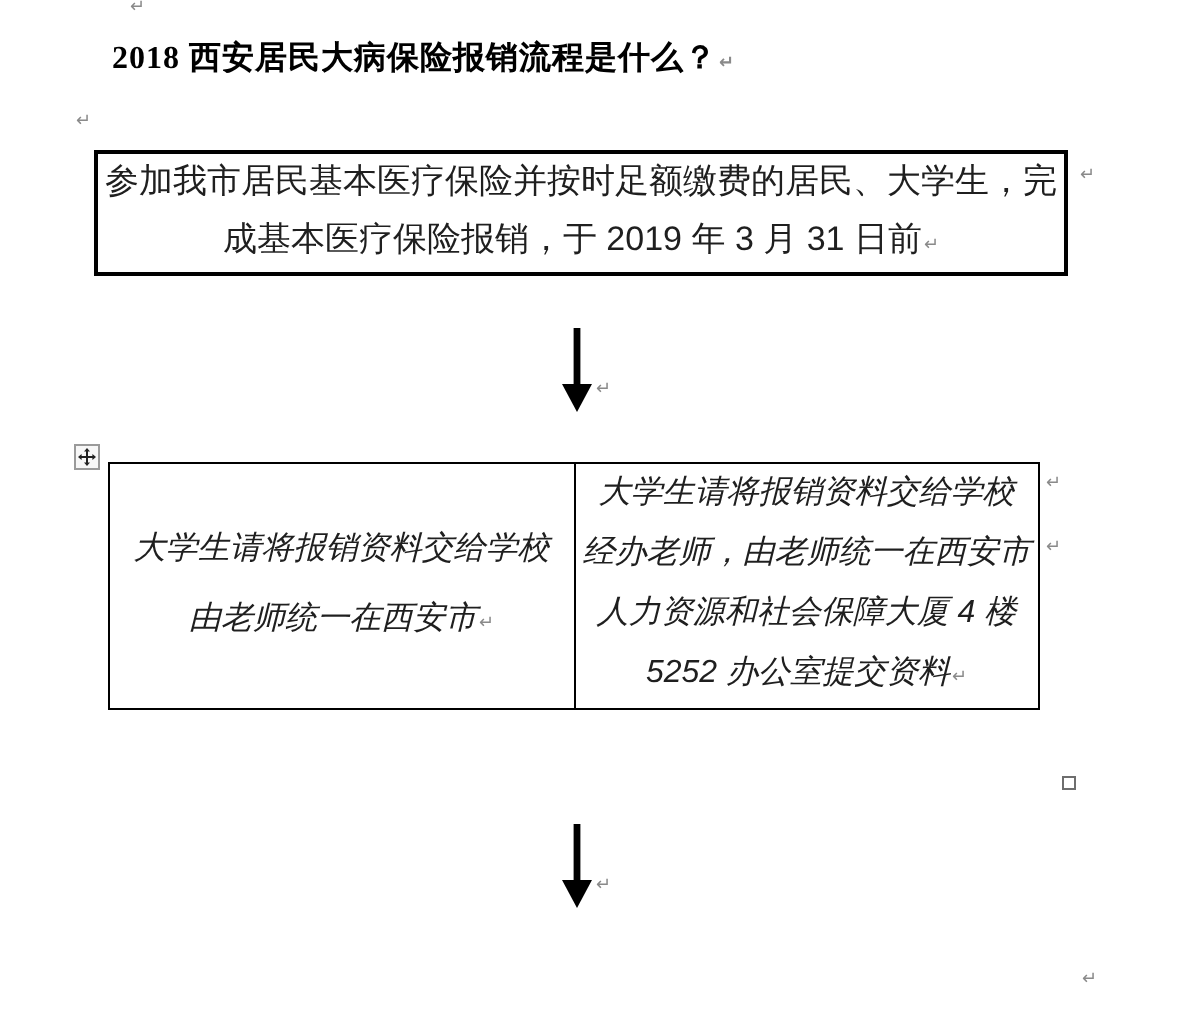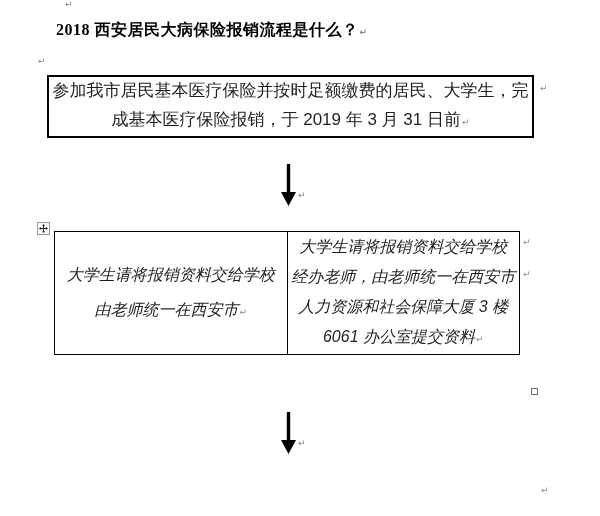--- a/index.html
+++ b/index.html
@@ -102,23 +102,23 @@
     <tr>
       <td class="body-cell resident-cell">
         <div class="cell-line">大学生请将报销资料交给学校</div>
         <div class="cell-line">
           <span>由老师统一在西安市</span><span class="pilcrow-inline">↵</span>
         </div>
       </td>
       <td class="body-cell student-cell">
         <div class="cell-line">大学生请将报销资料交给学校</div>
         <div class="cell-line">经办老师，由老师统一在西安市</div>
-        <div class="cell-line">人力资源和社会保障大厦 3 楼</div>
+        <div class="cell-line">人力资源和社会保障大厦 4 楼</div>
         <div class="cell-line">
-          <span>6061 办公室提交资料</span><span class="pilcrow-inline">↵</span>
+          <span>5252 办公室提交资料</span><span class="pilcrow-inline">↵</span>
         </div>
       </td>
     </tr>
   </tbody>
     </table>
 
   <span class="abs pilcrow" style="left:523px;top:238px;">↵</span>
   <span class="abs pilcrow" style="left:523px;top:270px;">↵</span>
 
   <div class="abs resize-handle"></div>

